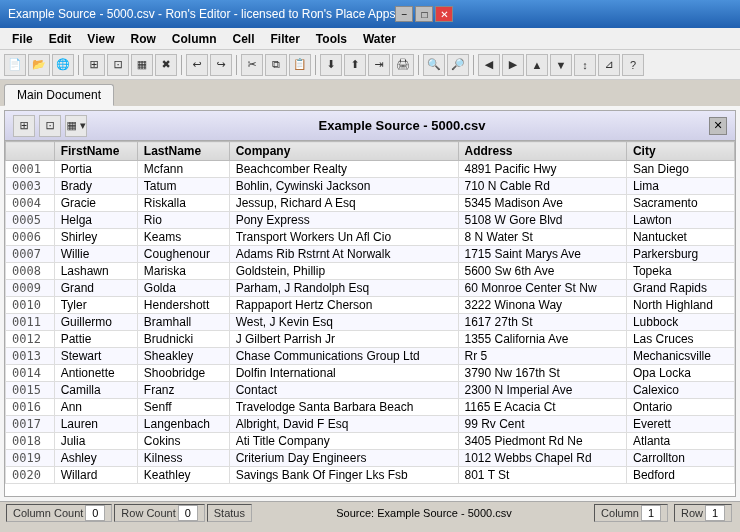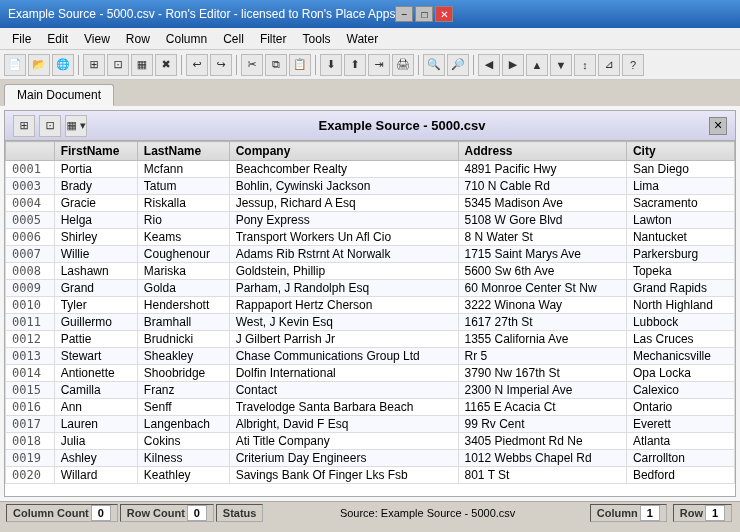--- a/index.html
+++ b/index.html
@@ -42,20 +42,21 @@
     }
     .title-btn.close { background: #e04040; color: white; }
 
     
     .menu-bar {
       background: #f0f0f0;
       border-bottom: 1px solid #ccc;
       display: flex;
       padding: 2px 4px;
       height: 22px;
+      font-weight: bold;
     }
     .menu-item {
       padding: 2px 8px;
       cursor: pointer;
       font-size: 12px;
     }
 
     
     .toolbar {
       background: #f0f0f0;
@@ -199,21 +200,20 @@
       gap: 0;
     }
     .status-segment {
       display: flex;
       align-items: center;
       border: 1px inset #aaa;
       padding: 1px 6px;
       background: #d4d0c8;
       height: 18px;
       margin-right: 2px;
-      font-weight: bold;
     }
     .status-label { color: #333; }
     .status-value {
       background: white;
       border: 1px solid #aaa;
       padding: 0 4px;
       margin-left: 2px;
       min-width: 20px;
       text-align: center;
       height: 16px;

